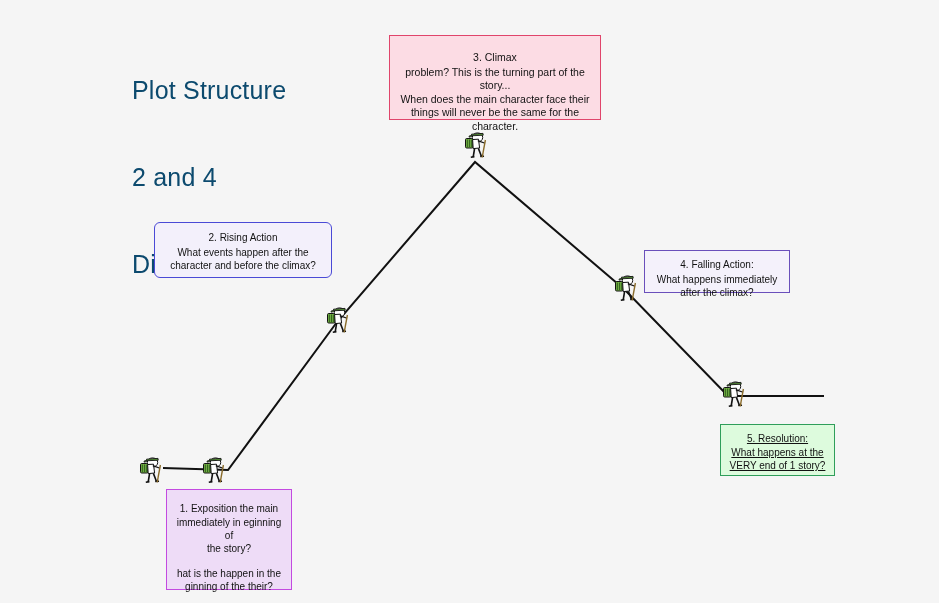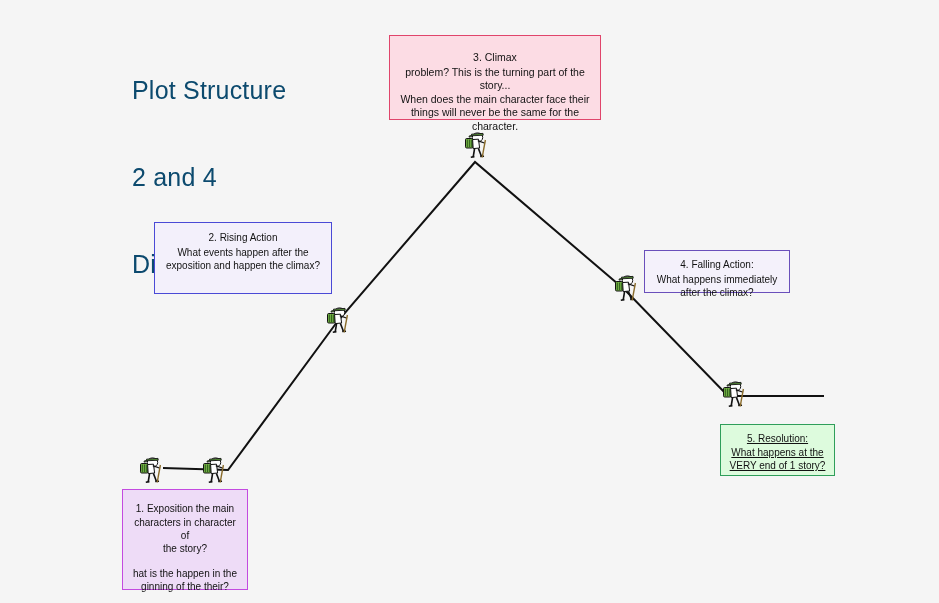--- a/index.html
+++ b/index.html
@@ -64,26 +64,27 @@
     border-color: #e0456b;
     font-size: 10.5px;
     line-height: 13.5px;
     padding-top: 15px;
   }
   
   #box-rising {
     left: 154px;
     top: 222px;
     width: 178px;
-    height: 72px;
+    height: 56px;
     background: #f3f0fb;
     border-color: #4a4ad6;
     font-size: 10px;
     line-height: 13.5px;
     padding-top: 8px;
+    border-radius: 6px;
   }
   
   #box-falling {
     left: 644px;
     top: 250px;
     width: 146px;
     height: 43px;
     background: #f4f1fb;
     border-color: #6a4fbb;
     font-size: 10px;
@@ -269,37 +270,37 @@
   <div class="callout" id="box-climax" style="background: rgb(252, 220, 228); border-color: rgb(224, 69, 107); margin-left: 12px;">
     <p class="head">3. Climax</p>
     <p>problem? This is the turning part of the story...</p>
     <p>When does the main character face their</p>
     <p>things will never be the same for the character.</p>
   </div>
 
   <div class="callout" id="box-rising" style="background: rgb(243, 240, 251); border-color: rgb(74, 74, 214);">
     <p class="head">2. Rising Action</p>
     <p>What events happen after the</p>
-    <p>exposition and happen the climax?</p>
+    <p>character and before the climax?</p>
   </div>
 
   <div class="callout" id="box-falling" style="background: rgb(244, 241, 251); border-color: rgb(106, 79, 187);">
     <p class="head">4. Falling Action:</p>
     <p>What happens immediately</p>
     <p>after the climax?</p>
   </div>
 
   <div class="callout" id="box-resolution" style="background: rgb(221, 251, 221); border-color: rgb(47, 158, 90); text-decoration: underline;">
     <p class="head">5. Resolution:</p>
     <p>What happens at the</p>
     <p>VERY end of 1 story?</p>
   </div>
 
-  <div class="callout" id="box-exposition" style="background: rgb(238, 220, 247); border-color: rgb(195, 74, 224);">
+  <div class="callout" id="box-exposition" style="background: rgb(238, 220, 247); border-color: rgb(195, 74, 224); margin-left: 44px;">
     <p class="head">1. Exposition the main</p>
-    <p>characters in character of</p>
+    <p>immediately in eginning of</p>
     <p>the story?</p>
     <div class="gap"></div>
     <p>hat is the happen in the</p>
     <p>ginning of the their?</p>
   </div>
 
 </div>
 
 </body></html>

